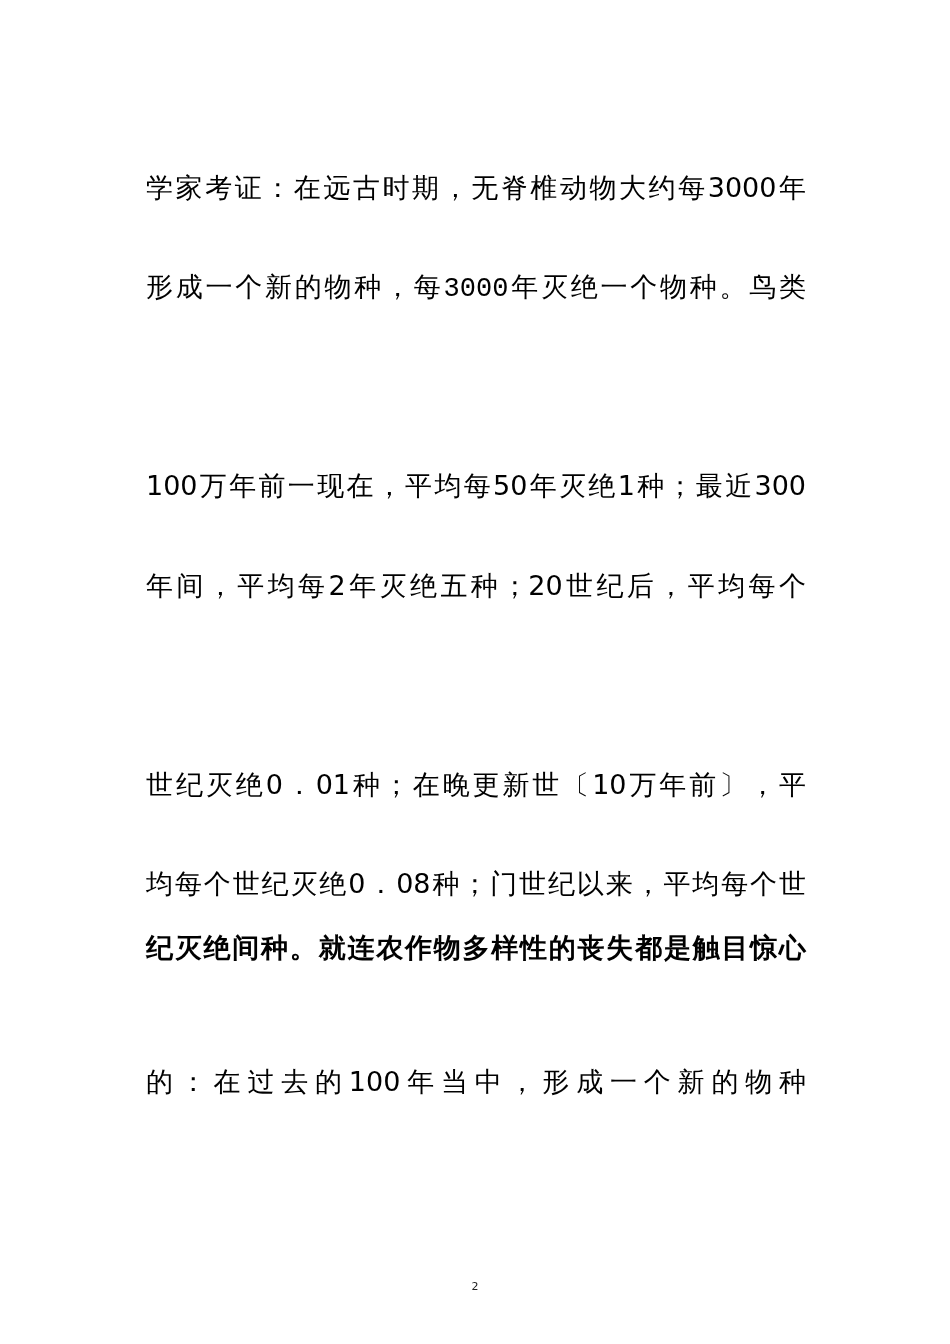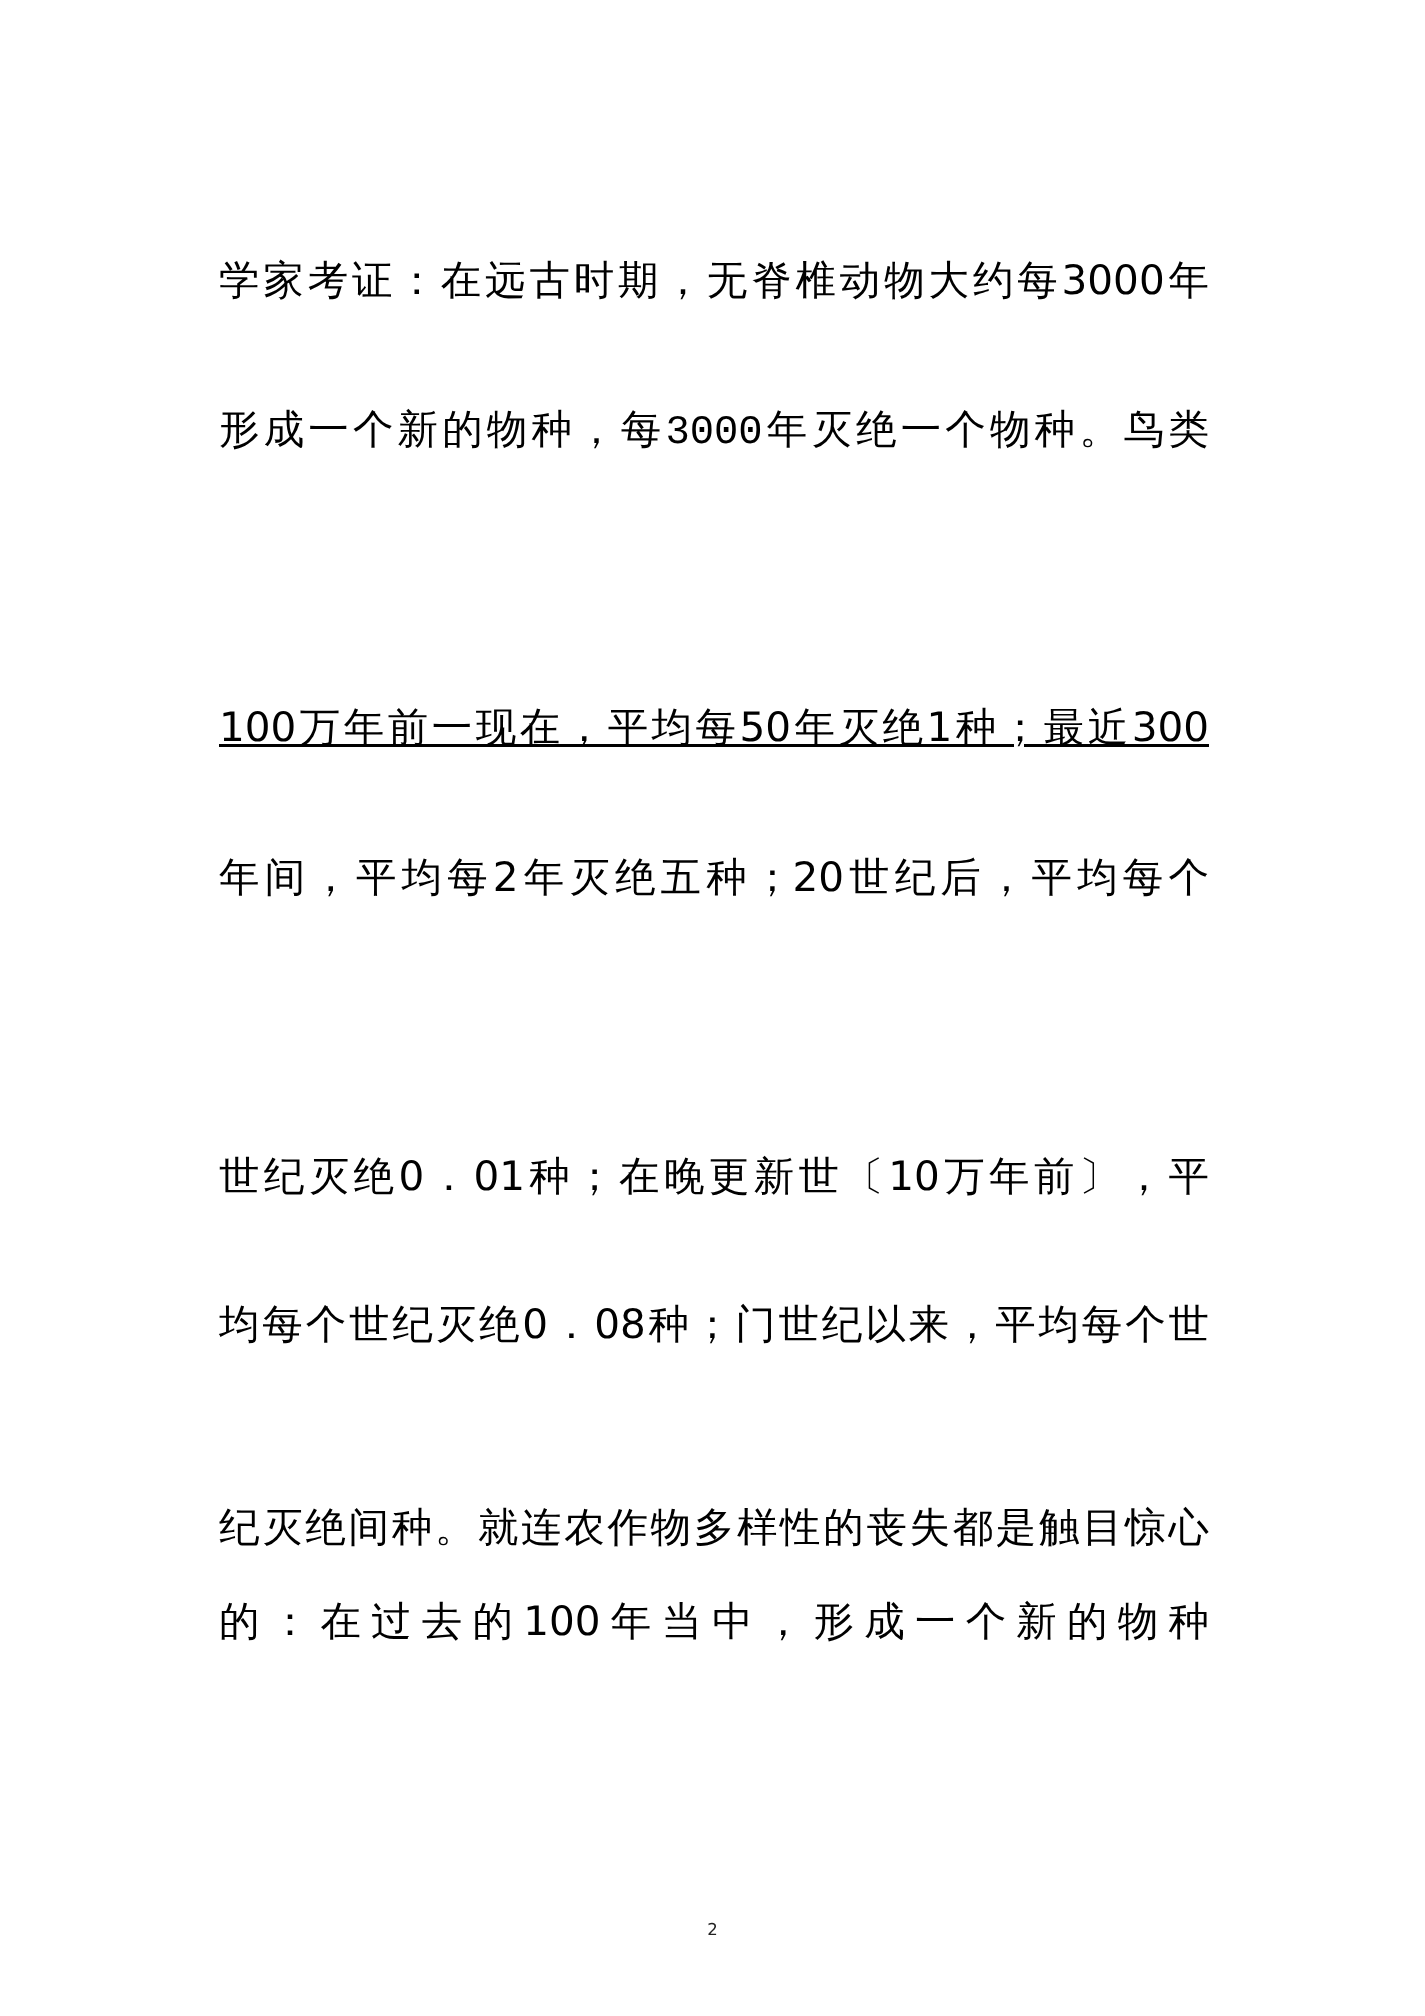--- a/index.html
+++ b/index.html
@@ -45,21 +45,21 @@
       line-height: 14px;
       color: #222222;
     }
   </style>
 </head>
 <body>
 
 <div class="page">
   <div class="line" style="top:132px;">学家考证：在远古时期，无脊椎动物大约每3000年</div>
   <div class="line" style="top:233px;font-family:Liberation Mono, monospace;">形成一个新的物种，每3000年灭绝一个物种。鸟类</div>
-  <div class="line" style="top:430px;text-decoration:underline;">100万年前一现在，平均每50年灭绝1种；最近300</div>
+  <div class="line" style="top:430px;">100万年前一现在，平均每50年灭绝1种；最近300</div>
   <div class="line" style="top:530px;">年间，平均每2年灭绝五种；20世纪后，平均每个</div>
   <div class="line" style="top:729px;">世纪灭绝0．01种；在晚更新世〔10万年前〕，平</div>
   <div class="line" style="top:828px;">均每个世纪灭绝0．08种；门世纪以来，平均每个世</div>
-  <div class="line" style="top:963px;">纪灭绝间种。就连农作物多样性的丧失都是触目惊心</div>
+  <div class="line" style="top:892px;font-weight:bold;">纪灭绝间种。就连农作物多样性的丧失都是触目惊心</div>
   <div class="line" style="top:1026px;">的：在过去的100年当中，形成一个新的物种</div>
 
   <div class="page-number">2</div>
 </div>
 
 </body></html>

